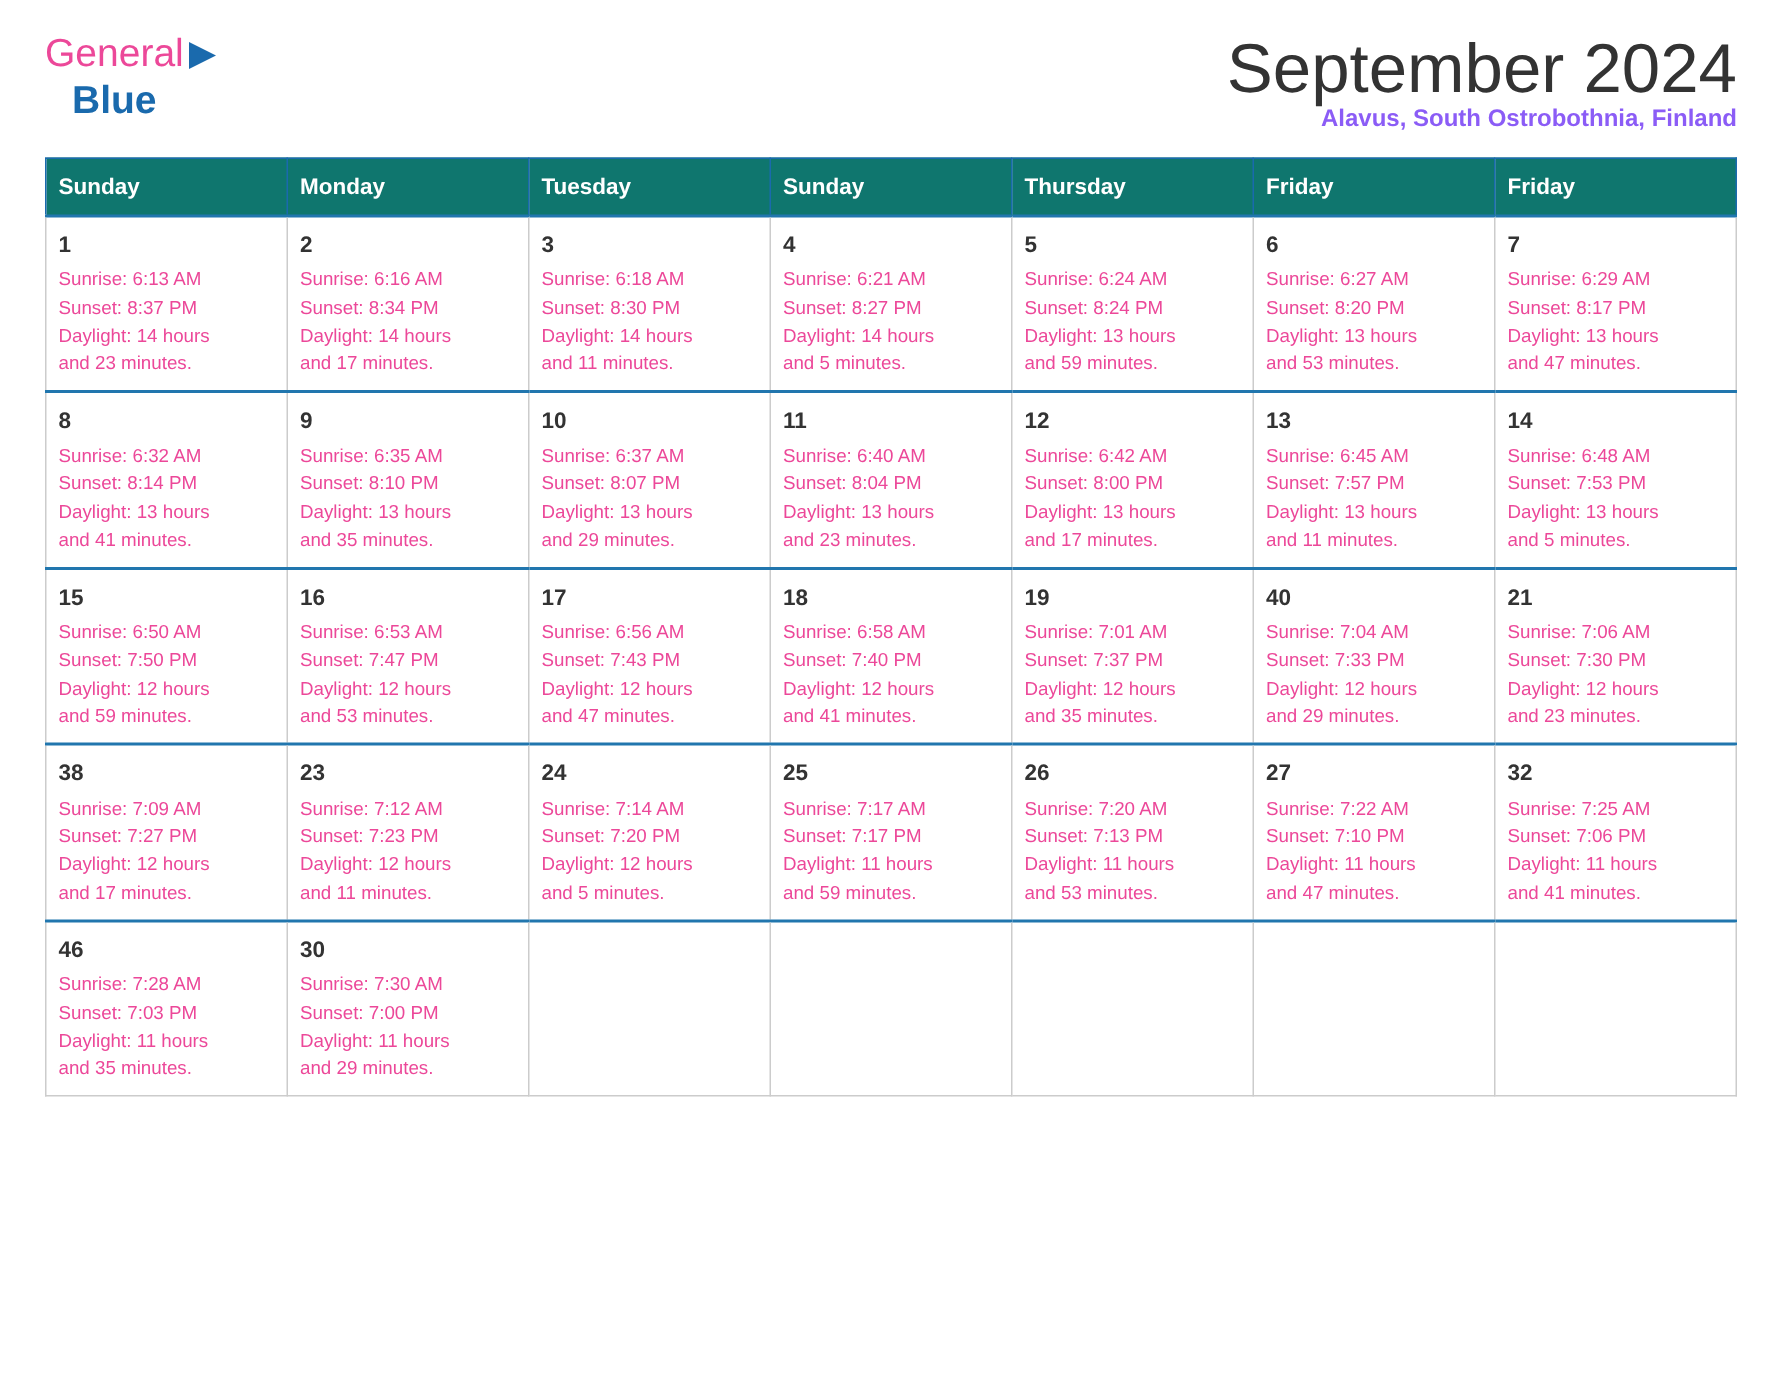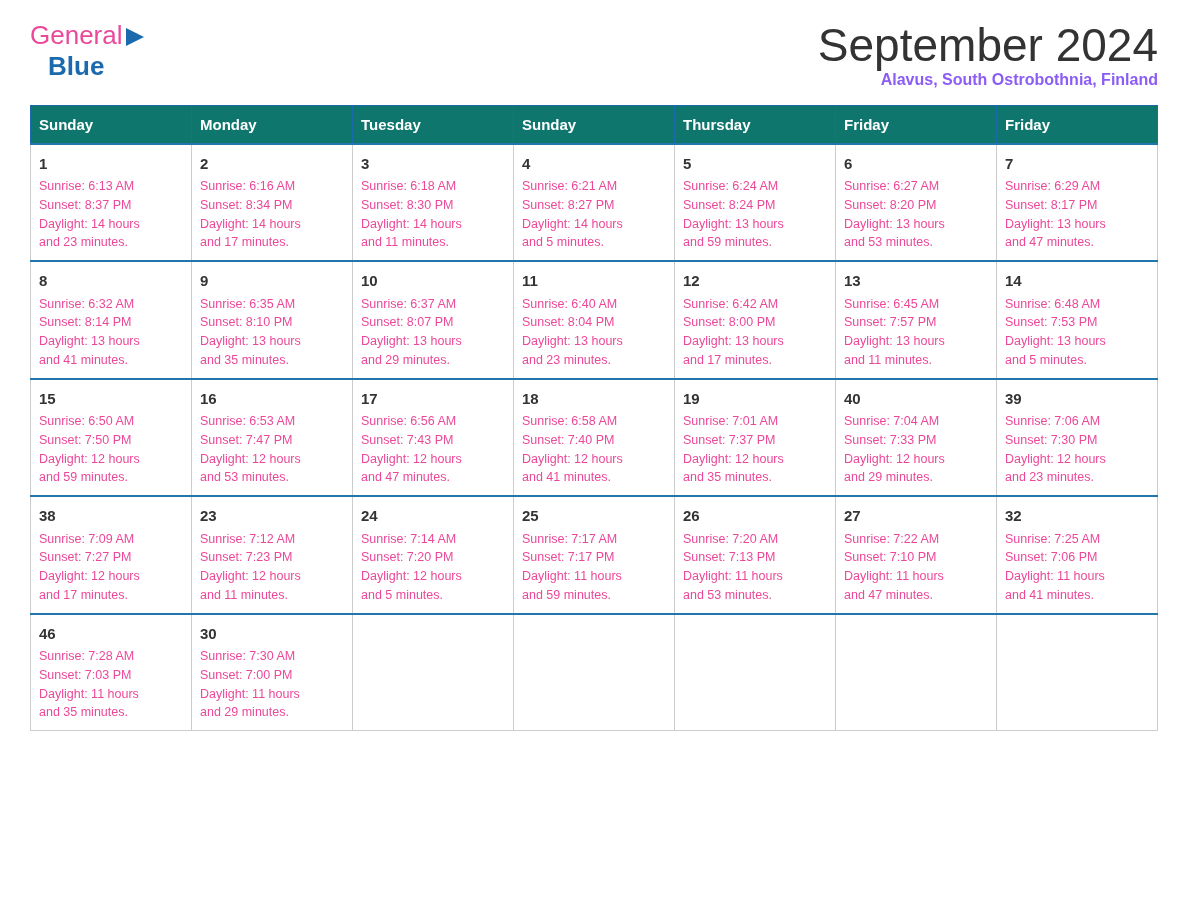--- a/index.html
+++ b/index.html
@@ -197,21 +197,21 @@
         </td>
         <td>
           <span class="day-num">19</span>
           <div class="day-info">Sunrise: 7:01 AM<br>Sunset: 7:37 PM<br>Daylight: 12 hours<br>and 35 minutes.</div>
         </td>
         <td>
           <span class="day-num">40</span>
           <div class="day-info">Sunrise: 7:04 AM<br>Sunset: 7:33 PM<br>Daylight: 12 hours<br>and 29 minutes.</div>
         </td>
         <td>
-          <span class="day-num">39</span>
+          <span class="day-num">21</span>
           <div class="day-info">Sunrise: 7:06 AM<br>Sunset: 7:30 PM<br>Daylight: 12 hours<br>and 23 minutes.</div>
         </td>
       </tr>
       <tr class="week-row">
         <td>
           <span class="day-num">38</span>
           <div class="day-info">Sunrise: 7:09 AM<br>Sunset: 7:27 PM<br>Daylight: 12 hours<br>and 17 minutes.</div>
         </td>
         <td>
           <span class="day-num">23</span>

